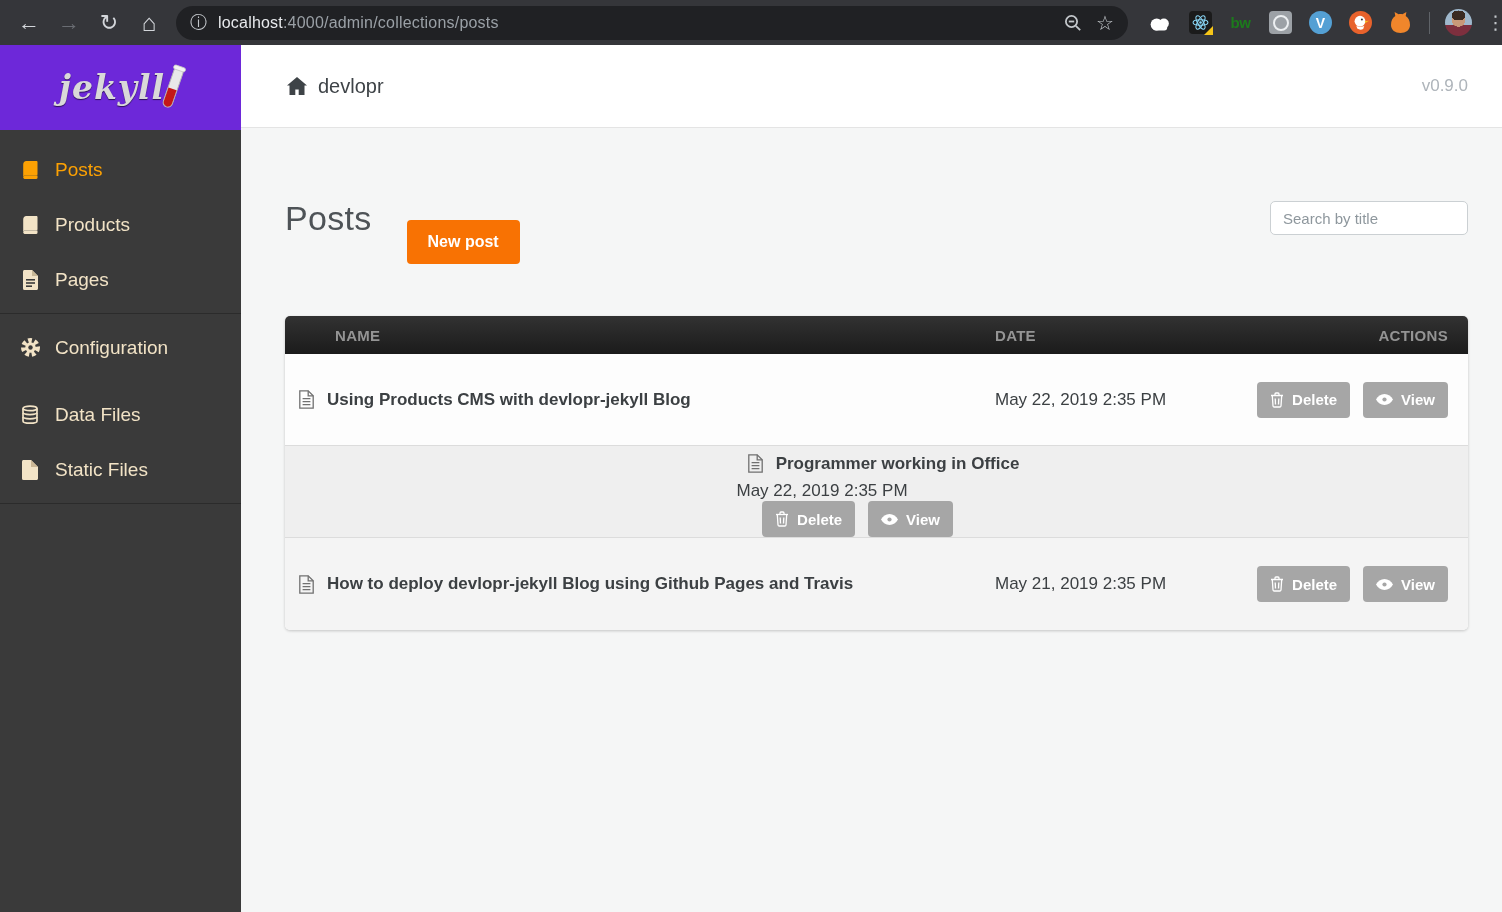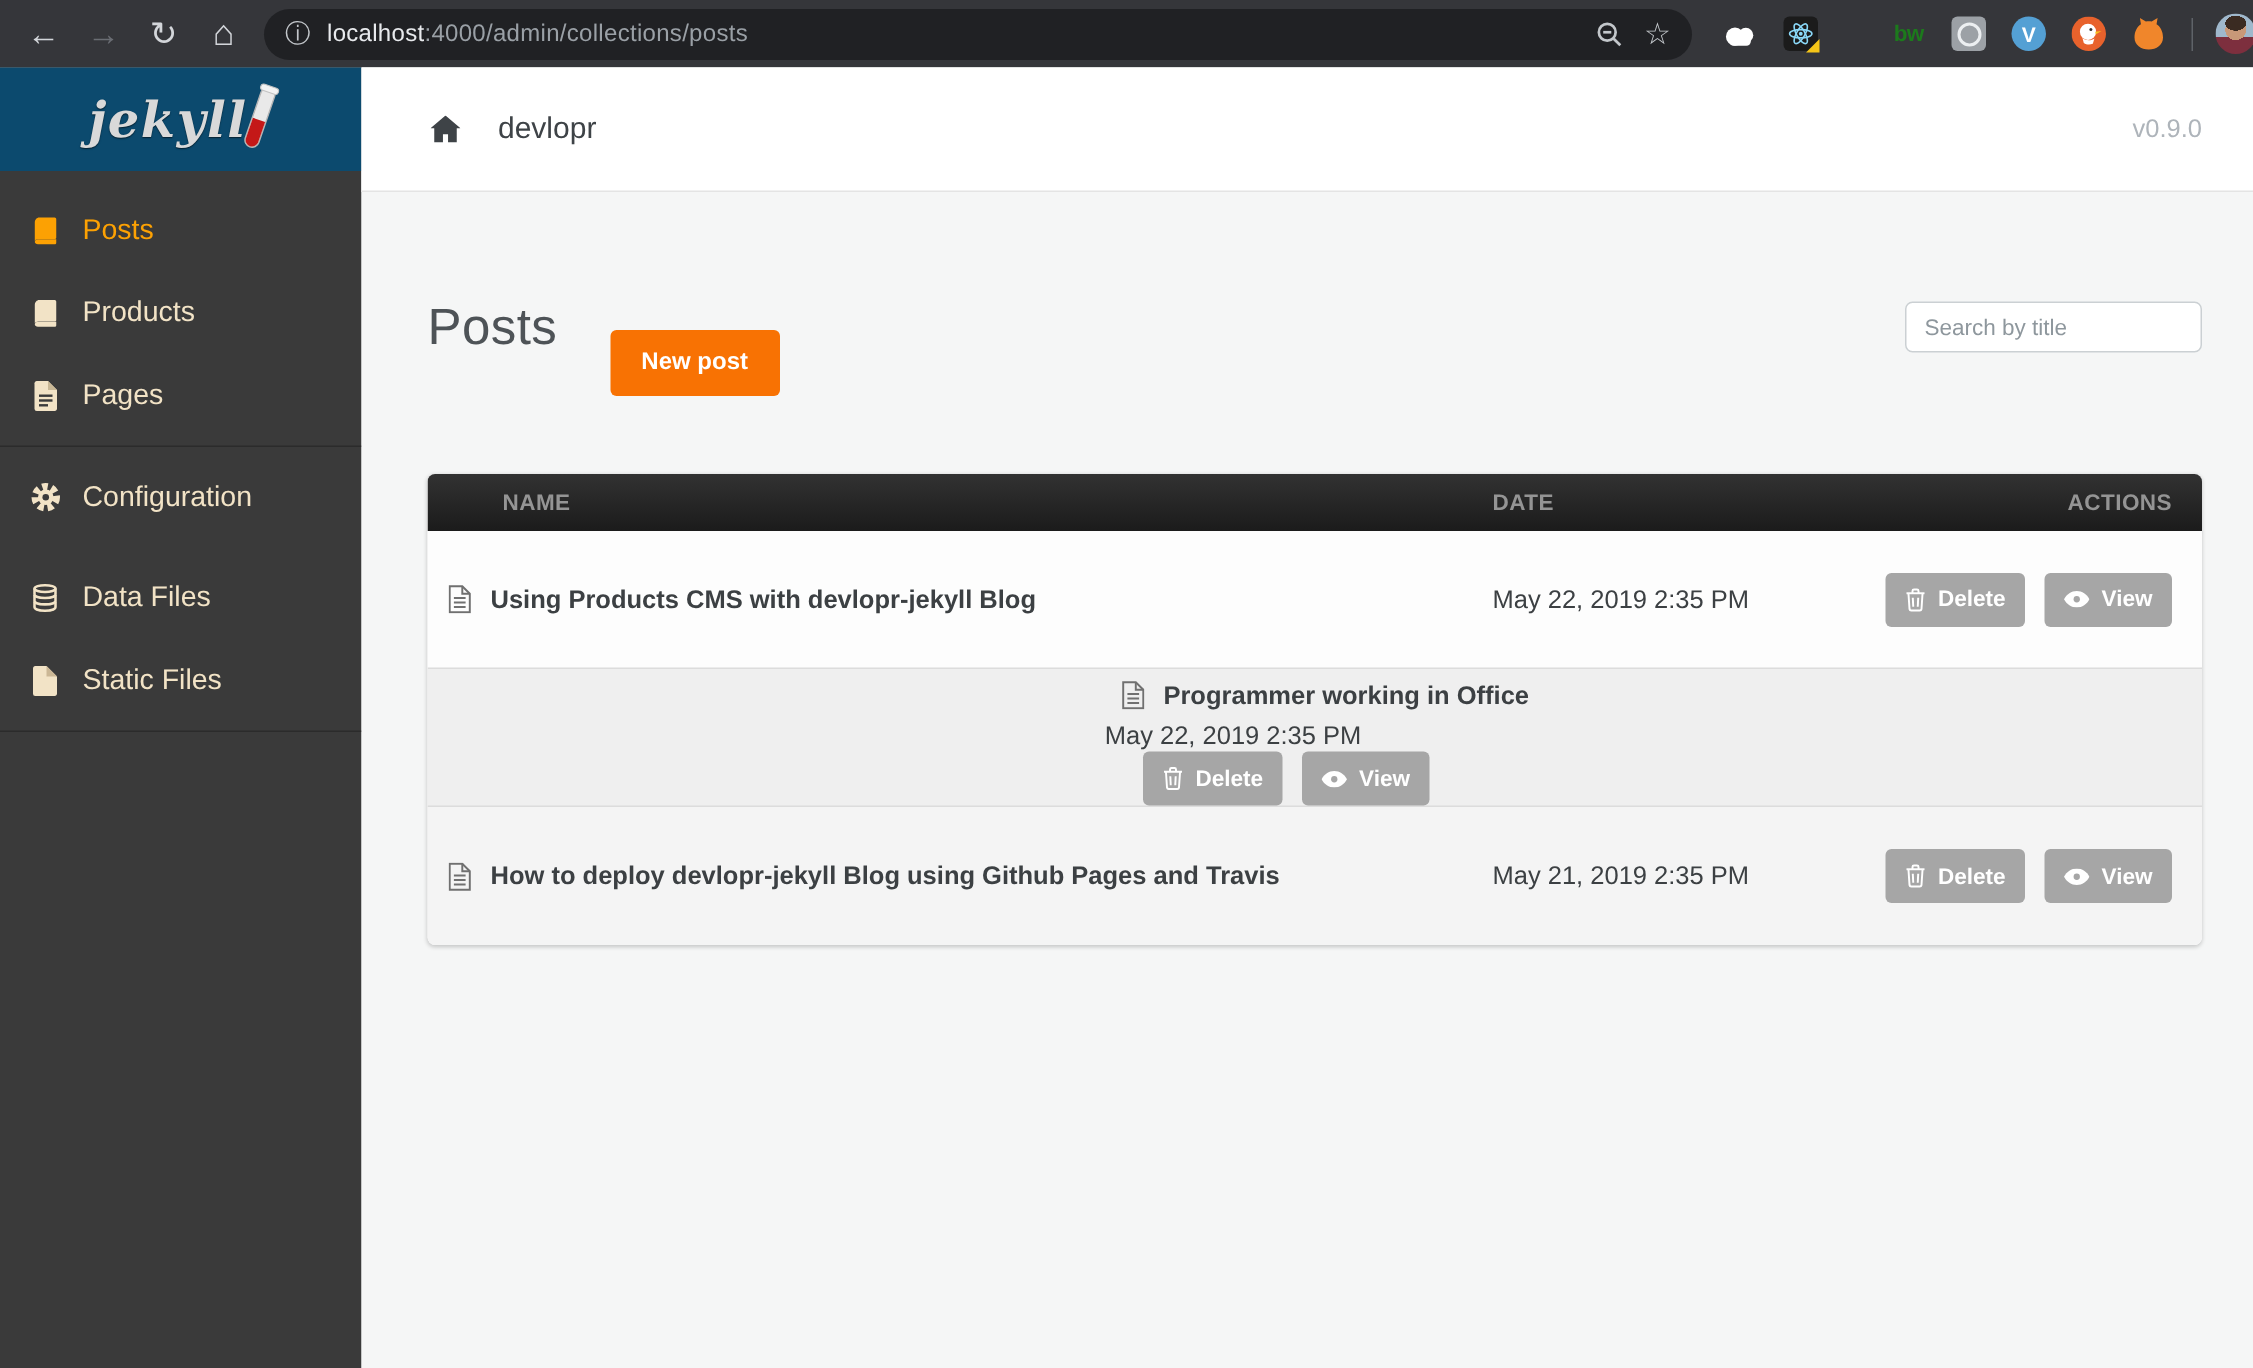--- a/index.html
+++ b/index.html
@@ -34,41 +34,41 @@
   .url-path { color: #9aa0a6; }
   .pill-icon { margin-left: 14px; color: #c3c7cb; display: flex; align-items: center; cursor: pointer; }
   .star-icon { font-size: 20px; }
   .ext-row { display: flex; align-items: center; gap: 17px; margin-left: 13px; }
   .ext { width: 23px; height: 23px; display: flex; align-items: center; justify-content: center; cursor: pointer; position: relative; flex: 0 0 auto; }
   .ext.react { background: #1b1b1b; border-radius: 4px; }
   .ext.react .warn {
     position: absolute; right: -1px; bottom: -1px;
     width: 0; height: 0; border-left: 9px solid transparent; border-bottom: 9px solid #f5c518;
   }
-  .ext.bw { color: #1c7a1c; font-weight: bold; font-size: 15px; letter-spacing: -0.5px; margin-left: 32px; }
+  .ext.bw { color: #1c7a1c; font-weight: bold; font-size: 15px; letter-spacing: -0.5px; }
   .ext.camera { background: #9ca1a6; border-radius: 4px; }
   .ext.camera::before { content: ""; width: 12px; height: 12px; border: 2.5px solid #eceff1; border-radius: 50%; }
   .ext.vimium { background: #54a0d4; border-radius: 50%; color: #fff; font-weight: bold; font-size: 14px; }
   .separator { width: 1px; height: 22px; background: #5f6368; margin-left: 15px; flex: 0 0 auto; }
   .avatar {
     width: 27px; height: 27px; border-radius: 50%; margin-left: 13px; cursor: pointer; flex: 0 0 auto;
     background:
       radial-gradient(ellipse 7px 5px at 50% 24%, #3a2b22 99%, transparent 100%),
       radial-gradient(circle 7px at 50% 40%, #c89878 99%, transparent 100%),
       linear-gradient(#9fb8cc 58%, #7d2f3e 58%);
   }
   .menu-dots { font-size: 19px; color: #c3c7cb; padding: 0 8px 0 12px; cursor: pointer; flex: 0 0 auto; }
 
   
   .app { display: flex; height: 867px; }
 
   
   .sidebar { width: 241px; flex: 0 0 auto; background: #3a3a3a; display: flex; flex-direction: column; }
   .logo-block {
-    height: 69px; background: #0c4a6e;
+    height: 85px; background: #6d28d9;
     display: flex; align-items: center; justify-content: center; cursor: pointer;
   }
   .logo-text {
     font-family: "DejaVu Serif", serif; font-style: italic; font-weight: bold;
     font-size: 33px; color: #d9d9d9; letter-spacing: 1px;
     text-shadow: 0 1px 1px rgba(0,0,0,.6);
   }
   .vial { display: inline-block; transform: rotate(19deg); margin-left: -2px; margin-top: 2px; }
   .nav-group { padding: 6px 0; border-bottom: 1px solid #2b2b2b; }
   .nav-group.first { padding-top: 12px; }
@@ -79,21 +79,21 @@
   }
   .nav-icon { width: 26px; display: flex; justify-content: center; margin-right: 12px; color: inherit; }
   .nav-item.active { color: #fca103; }
 
   
   .main { flex: 1; display: flex; flex-direction: column; background: #f5f6f6; }
   .page-header {
     height: 83px; background: #ffffff; border-bottom: 1px solid #e4e4e4;
     display: flex; align-items: center; padding: 0 34px 0 46px; flex: 0 0 auto;
   }
-  .breadcrumb { display: flex; align-items: center; gap: 25px; color: #3e4347; font-size: 20px; cursor: pointer; }
+  .breadcrumb { display: flex; align-items: center; gap: 11px; color: #3e4347; font-size: 20px; cursor: pointer; }
   .version { margin-left: auto; color: #aeb4ba; font-size: 17px; }
 
   .content { padding: 0 34px 0 44px; }
   .title-row { display: flex; align-items: center; margin-top: 44px; }
   .page-title { font-size: 34px; font-weight: 400; color: #4e5357; letter-spacing: .3px; }
   .new-post-btn {
     margin-left: 35px; background: #f87203; color: #fff; font-weight: bold; font-size: 16px;
     border: none; border-radius: 4px; padding: 0 21px; height: 44px; cursor: pointer;
     font-family: "Liberation Sans", sans-serif;
     margin-top: 48px;

